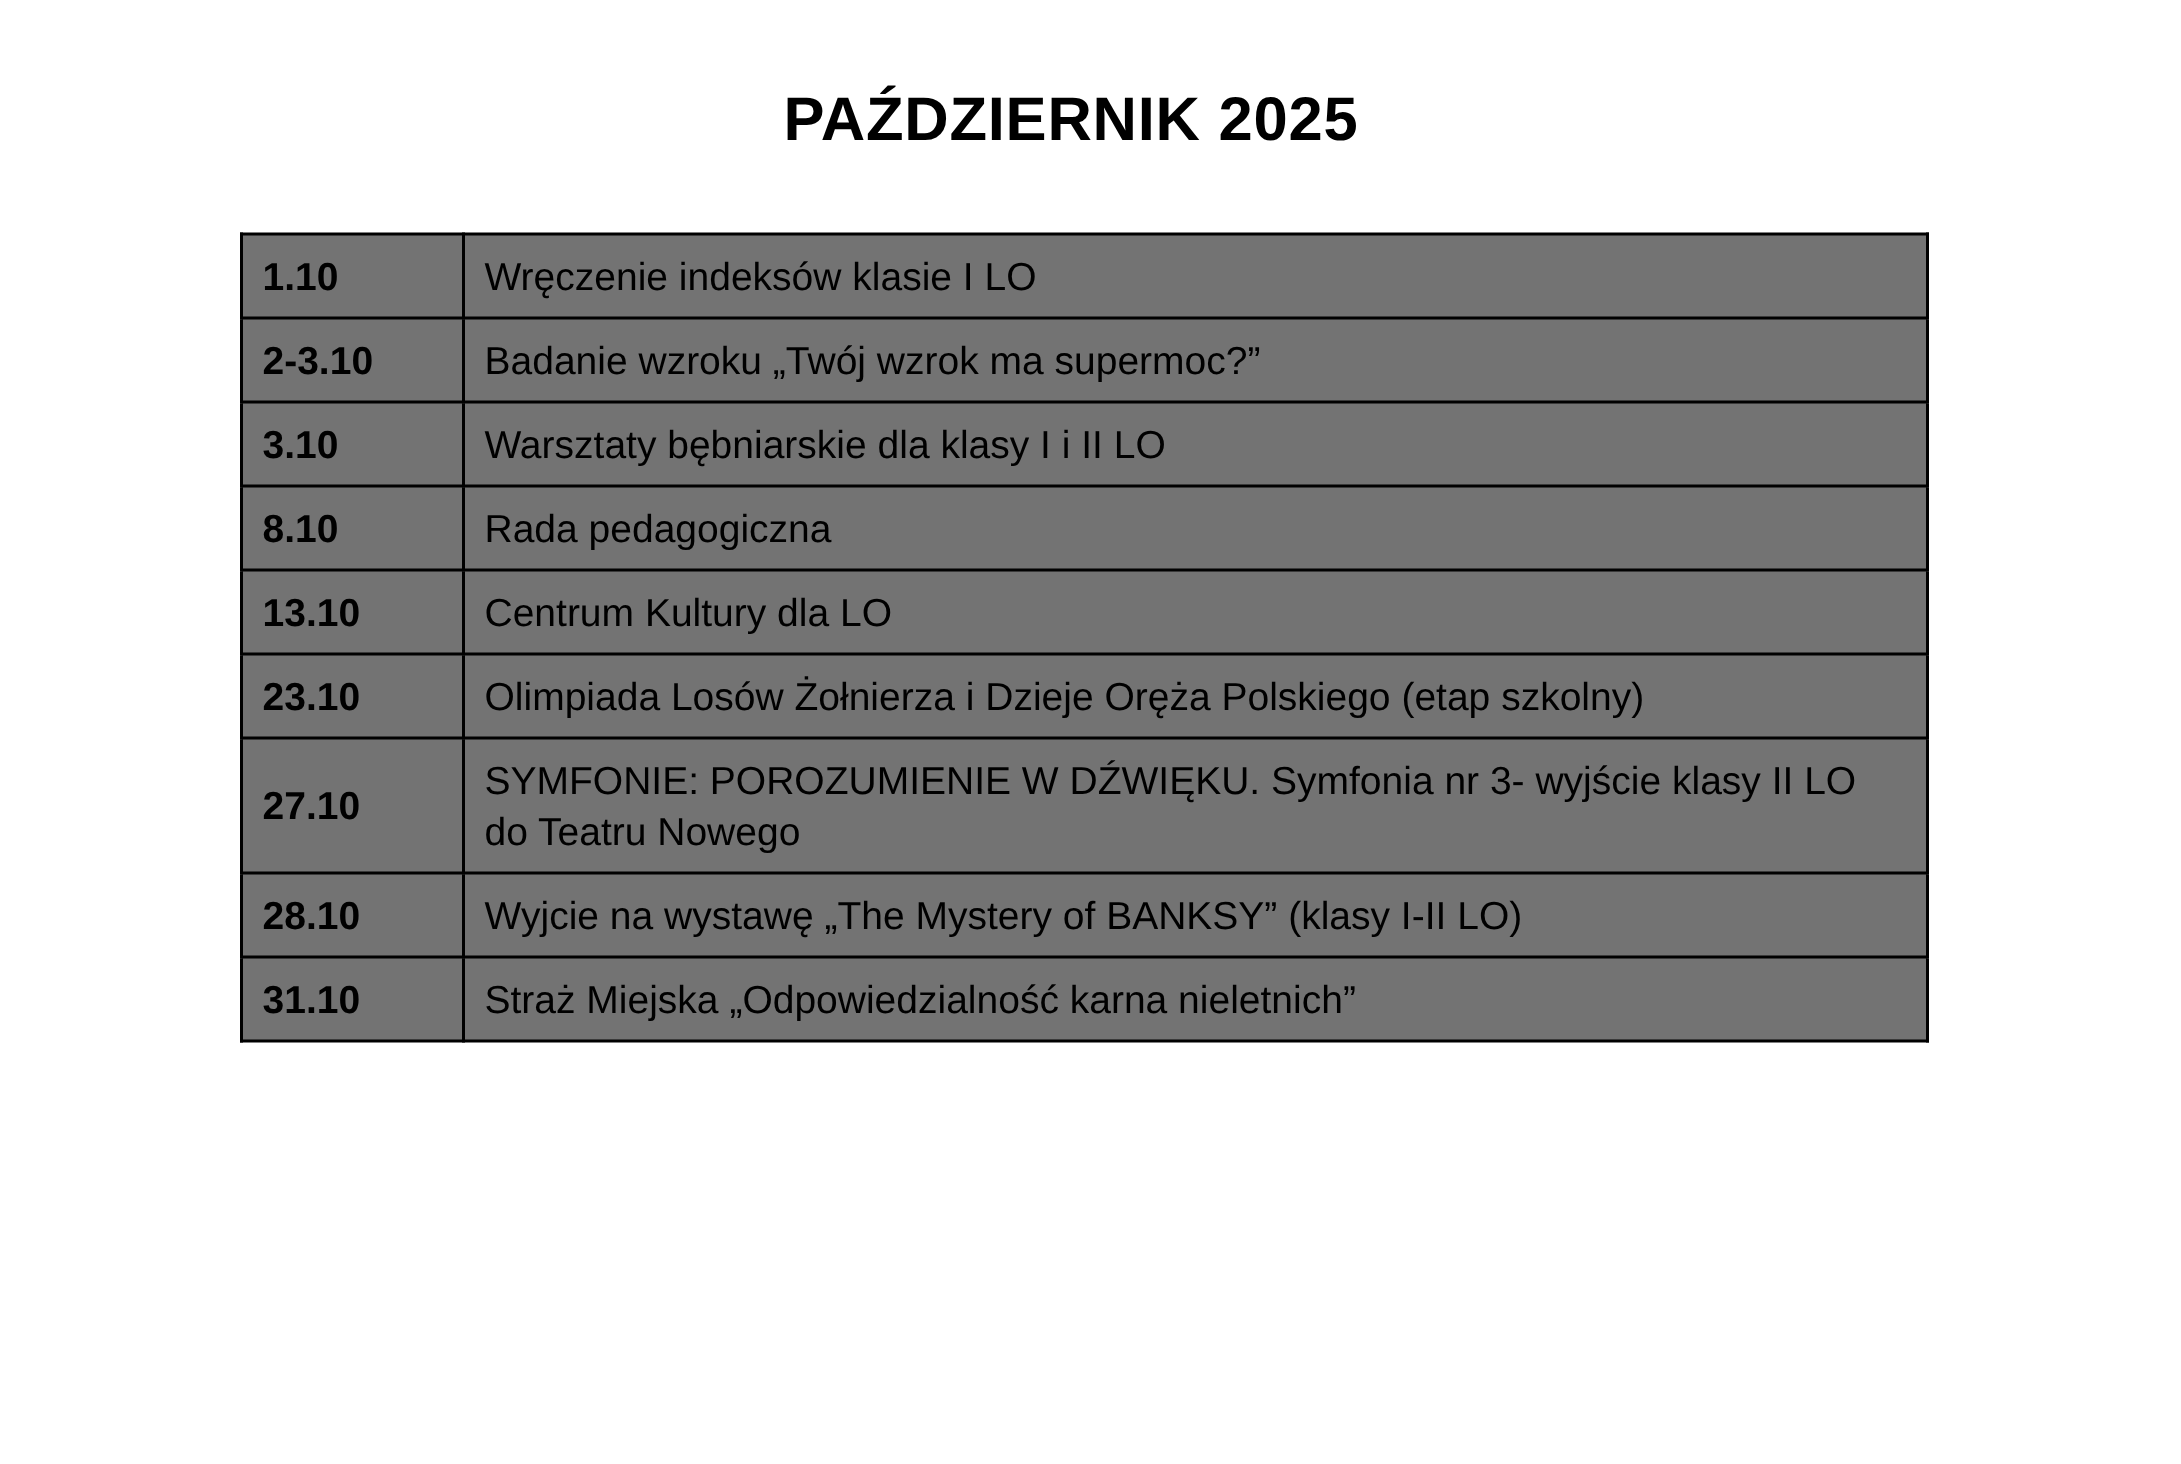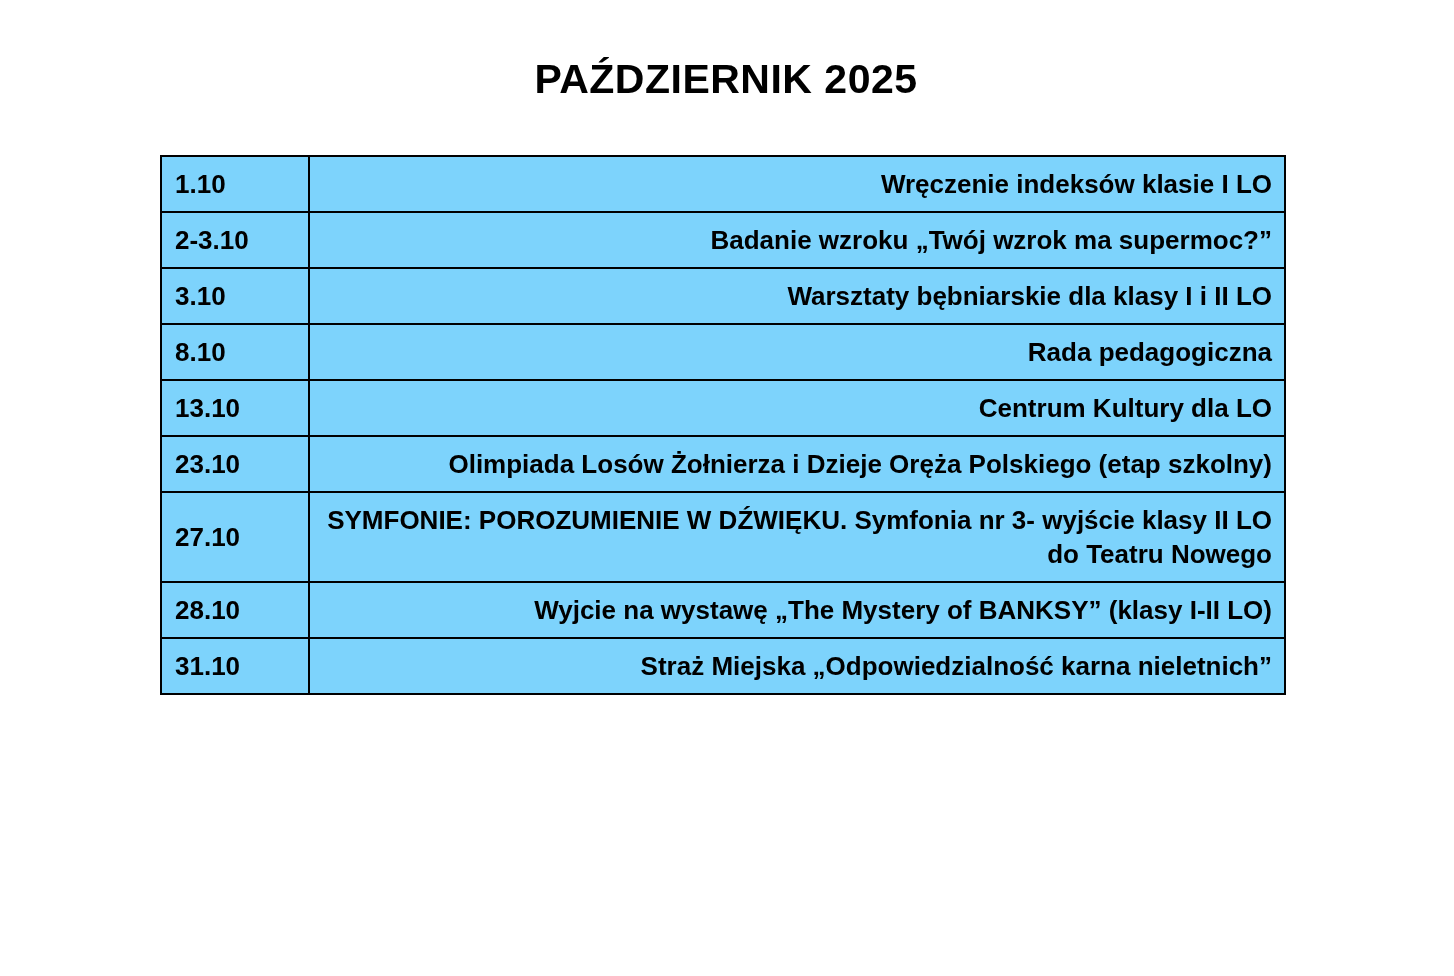--- a/index.html
+++ b/index.html
@@ -11,21 +11,21 @@
   .page {
     position: relative;
     width: 1454px;
     height: 976px;
     background: #ffffff;
     overflow: hidden;
   }
   .doc-title {
     position: absolute;
     top: 56px;
-    left: 16px;
+    left: 4px;
     width: 1420px;
     text-align: center;
     font-size: 41px;
     font-weight: bold;
     letter-spacing: 0.5px;
     white-space: nowrap;
   }
   table.events-table {
     position: absolute;
     left: 160px;
@@ -33,30 +33,29 @@
     width: 1126px;
     border-collapse: collapse;
     table-layout: fixed;
   }
   table.events-table td {
     border: 2px solid #000000;
     font-size: 26px;
     line-height: 34px;
     padding: 10px 12px 10px 13px;
     vertical-align: middle;
-    background: #7dd3fc;
+    background: #737373;
   }
   td.date-cell {
     width: 148px;
     font-weight: bold;
     white-space: nowrap;
   }
   td.event-cell {
-    font-weight: bold;
-    text-align: right;
+    font-weight: normal;
   }
 </style>
 </head>
 <body>
 
 <div class="page">
 
   <div class="doc-title">PAŹDZIERNIK 2025</div>
 
   <table class="events-table">

